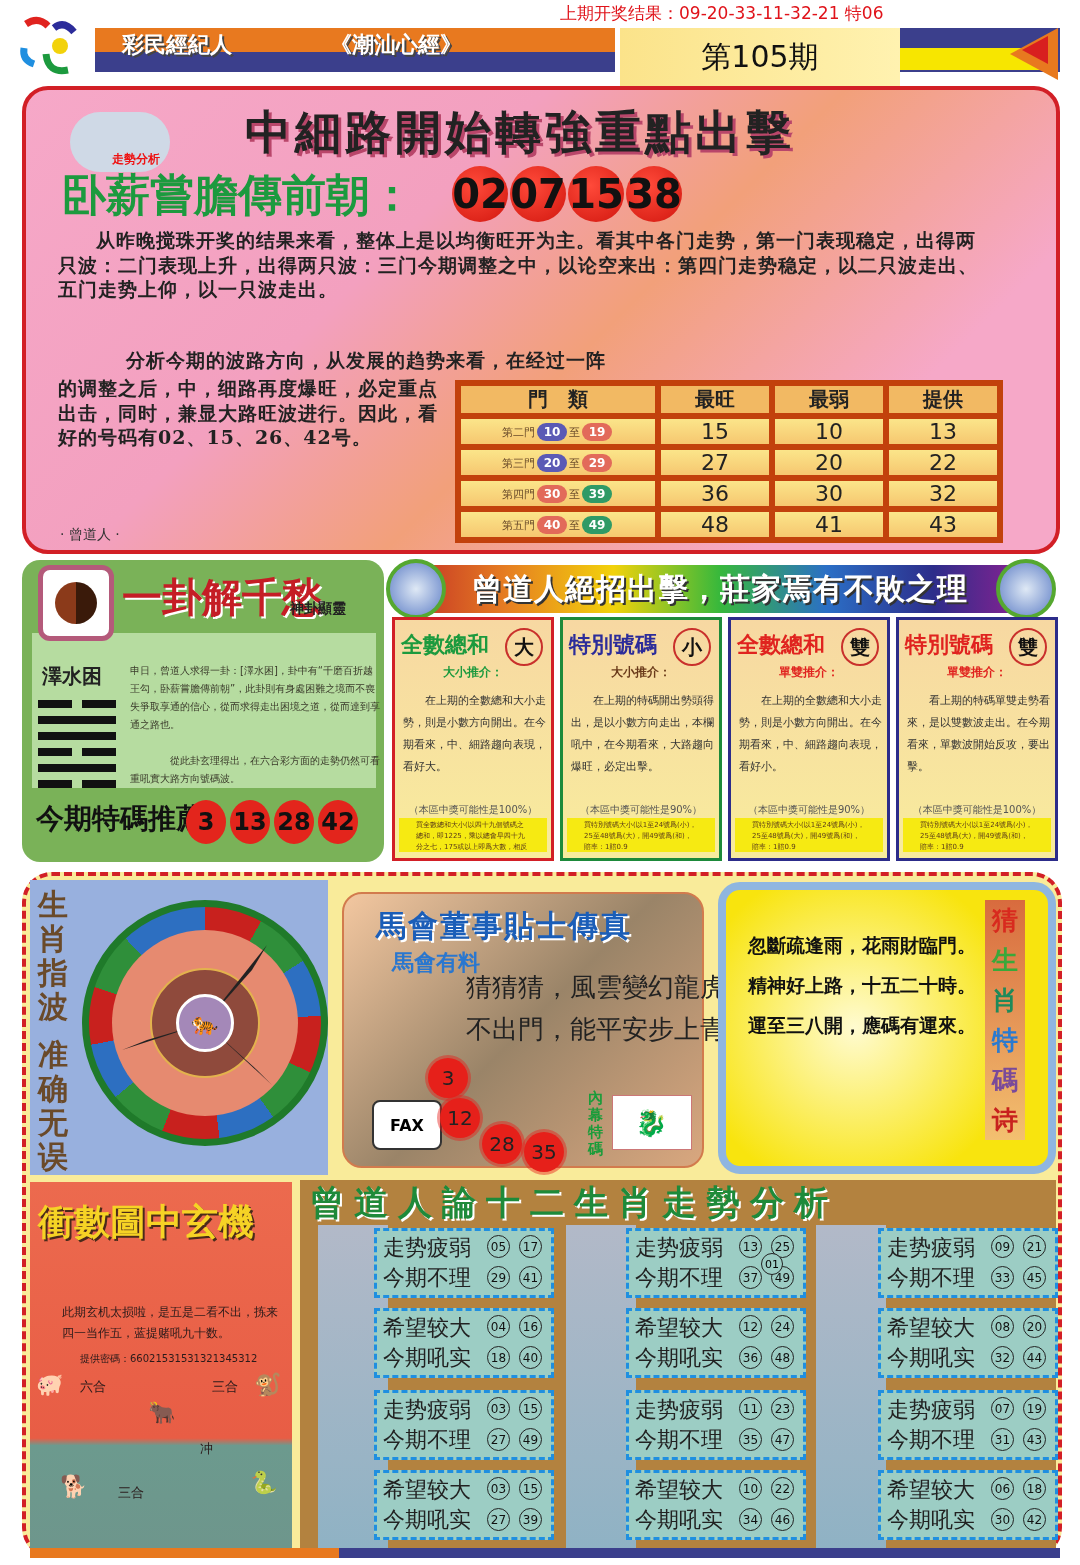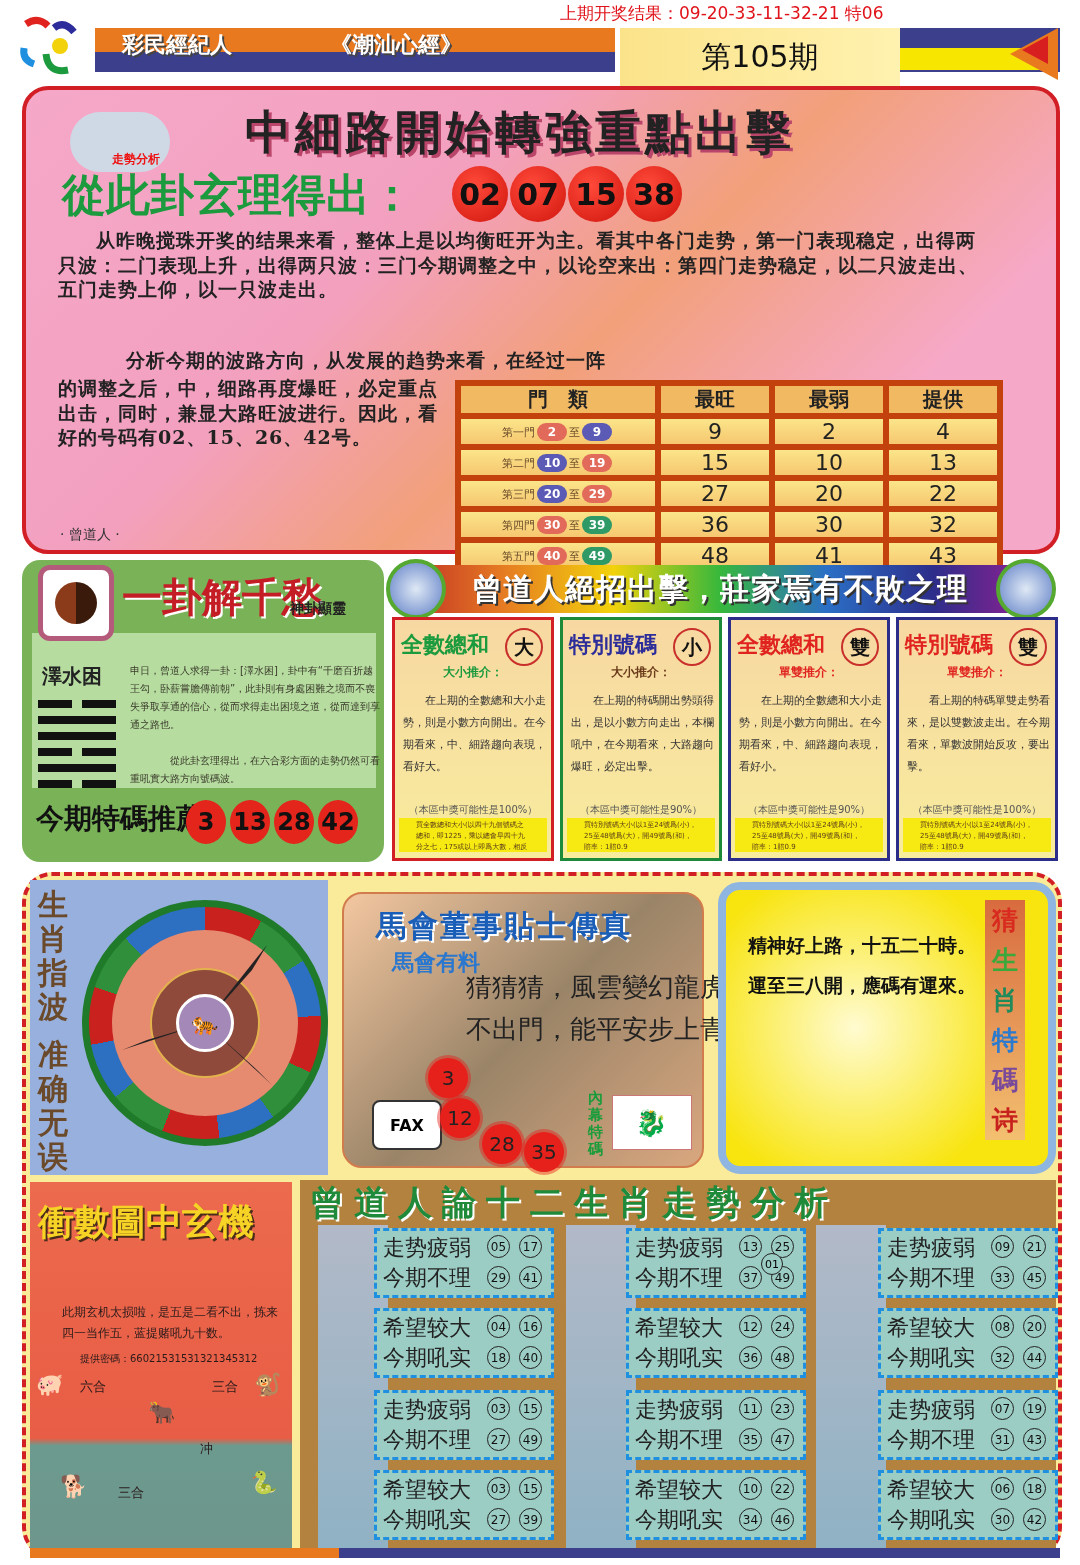--- a/index.html
+++ b/index.html
@@ -15,21 +15,21 @@
 #arrow-in{left:1022px;top:36px;width:0;height:0;border-top:14px solid transparent;border-bottom:14px solid transparent;border-right:26px solid #d81f1f}
 #last-result{left:560px;top:2px;color:#e0131a;font-size:17px;white-space:nowrap}
 #brand{left:122px;top:30px;color:#fff;font-size:22px;font-family:"DejaVu Serif",serif;text-shadow:2px 2px 0 #444;font-weight:bold}
 #paper-name{left:330px;top:30px;color:#fff;font-size:22px;font-family:"DejaVu Serif",serif;text-shadow:2px 2px 0 #444;font-weight:bold}
 #logo{left:18px;top:14px;width:70px;height:70px}
 
 #top-panel{left:22px;top:86px;width:1038px;height:468px;border:4px solid #d21f26;border-radius:26px;background:linear-gradient(135deg,#f6a8c8 0%,#f3a0bf 35%,#f2a07a 55%,#f6a8c8 80%);overflow:hidden}
 #headline{left:245px;top:102px;font-size:46px;font-weight:bold;color:#222;letter-spacing:4px;text-shadow:3px 3px 0 #b9466a;font-family:"DejaVu Serif",serif}
 #trend-badge{left:70px;top:112px;width:100px;height:60px;border-radius:30px;background:#cfd9e6;display:flex;align-items:flex-end;justify-content:flex-end;padding:4px 10px;font-size:12px;font-weight:bold;color:#e11}
 #focus-label{left:62px;top:166px;font-size:44px;color:#1c9a3e;font-family:"DejaVu Serif",serif;font-weight:bold}
-.bigball{width:56px;height:56px;border-radius:50%;background:radial-gradient(circle at 40% 35%,#ff4a3a,#d1160e);color:#111;font-size:30px;font-weight:bold;display:flex;align-items:center;justify-content:center;position:absolute;top:166px}
+.bigball{width:56px;height:56px;border-radius:50%;background:radial-gradient(circle at 40% 35%,#ff4a3a,#d1160e);color:#111;font-size:40px;font-weight:bold;display:flex;align-items:center;justify-content:center;position:absolute;top:166px}
 #analysis-p1{left:58px;top:228px;width:930px;font-size:19px;line-height:24.5px;color:#222;font-weight:bold;font-family:"DejaVu Serif",serif;letter-spacing:1px}
 #analysis-p2{left:58px;top:350px;width:930px;font-size:19px;line-height:24.5px;color:#222;font-weight:bold;font-family:Liberation Mono, monospace;letter-spacing:1px}
 #analysis-p3{left:58px;top:374px;width:390px;font-size:19px;line-height:24.5px;color:#222;font-weight:bold;font-family:"DejaVu Serif",serif;letter-spacing:1px}
 #signature{left:60px;top:526px;font-size:14px;color:#333}
 
 #gate-table{left:455px;top:380px;width:548px;border-collapse:collapse;position:absolute;background:#f4c36f}
 #gate-table th,#gate-table td{border:6px solid #c2410c;height:26.5px;text-align:center}
 #gate-table th{font-size:20px;font-weight:bold;color:#222;height:30px;background:#f2b963}
 #gate-table td{font-size:22px;color:#222;background:linear-gradient(#fbe58a,#f6c770)}
 #gate-table td.gate{font-size:11px;color:#6a4b2a;width:200px;white-space:nowrap}
@@ -109,46 +109,40 @@
 <div class="abs" id="brand">彩民經紀人</div>
 <div class="abs" id="paper-name">《潮汕心經》</div>
 <div class="abs" id="last-result">上期开奖结果：09-20-33-11-32-21 特06</div>
 <div class="abs" id="issue-box">第105期</div>
 <div class="abs" id="arrow"></div>
 <div class="abs" id="arrow-in"></div>
 
 <div class="abs" id="top-panel"></div>
 <div class="abs" id="trend-badge">走勢分析</div>
 <div class="abs" id="headline">中細路開始轉強重點出擊</div>
-<div class="abs" id="focus-label">從此卦玄理得出：</div>
+<div class="abs" id="focus-label">卧薪嘗膽傳前朝：</div>
 <div class="bigball" style="left:452px">02</div>
 <div class="bigball" style="left:510px">07</div>
 <div class="bigball" style="left:568px">15</div>
 <div class="bigball" style="left:626px">38</div>
 <div class="abs" id="analysis-p1" style="text-indent:38px"><span>从昨晚搅珠开奖的结果来看，整体上是以均衡旺开为主。看其中各门走势，第一门表现稳定，出得两只波：二门表现上升，出得两只波：三门今期调整之中，以论空来出：第四门走势稳定，以二只波走出、五门走势上仰，以一只波走出。</span></div>
 <div class="abs" id="analysis-p2" style="text-indent:68px;top:350px"><span>分析今期的波路方向，从发展的趋势来看，在经过一阵</span></div>
 <div class="abs" id="analysis-p3" style="top:376px"><span>的调整之后，中，细路再度爆旺，必定重点出击，同时，兼显大路旺波进行。因此，看好的号码有02、15、26、42号。</span></div>
 <div class="abs" id="signature">· 曾道人 ·</div>
 
 <table id="gate-table">
   <thead>
     <tr>
       <th>門　類</th>
       <th>最旺</th>
       <th>最弱</th>
       <th>提供</th>
     </tr>
   </thead>
   <tbody id="gate-body">
-      <tr>
-        <td class="gate"><span>第一門</span><span class="sball red">2</span><span>至</span><span class="sball blue">9</span></td>
-        <td>9</td>
-        <td>2</td>
-        <td>4</td>
-      </tr>
       <tr>
         <td class="gate"><span>第二門</span><span class="sball blue">10</span><span>至</span><span class="sball red">19</span></td>
         <td>15</td>
         <td>10</td>
         <td>13</td>
       </tr>
       <tr>
         <td class="gate"><span>第三門</span><span class="sball blue">20</span><span>至</span><span class="sball red">29</span></td>
         <td>27</td>
         <td>20</td>
@@ -263,20 +257,21 @@
 <div class="abs" style="left:372px;top:1100px;width:70px;height:50px;background:#fff;border:2px solid #333;border-radius:8px;font-size:16px;font-weight:bold;display:flex;align-items:center;justify-content:center">FAX</div>
 <div class="star" style="left:428px;top:1058px">3</div>
 <div class="star" style="left:440px;top:1098px">12</div>
 <div class="star" style="left:482px;top:1124px">28</div>
 <div class="star" style="left:524px;top:1132px">35</div>
 <div class="abs" id="fax-vert">內幕特碼</div>
 <div class="abs" id="fax-logo">🐉</div>
 
 <div class="abs" id="poem-panel"></div>
 <div class="abs" id="poem-lines">
+  <div>忽斷疏逢雨，花雨財臨門。</div>
   <div>精神好上路，十五二十時。</div>
   <div>運至三八開，應碼有運來。</div>
 </div>
 <div class="abs" id="poem-side">
   <span style="color:#d82a1e">猜</span>
   <span style="color:#3aa83a">生</span>
   <span style="color:#1f8a5a">肖</span>
   <span style="color:#2a7ad0">特</span>
   <span style="color:#7a4a9a">碼</span>
   <span style="color:#c8221e">诗</span>

